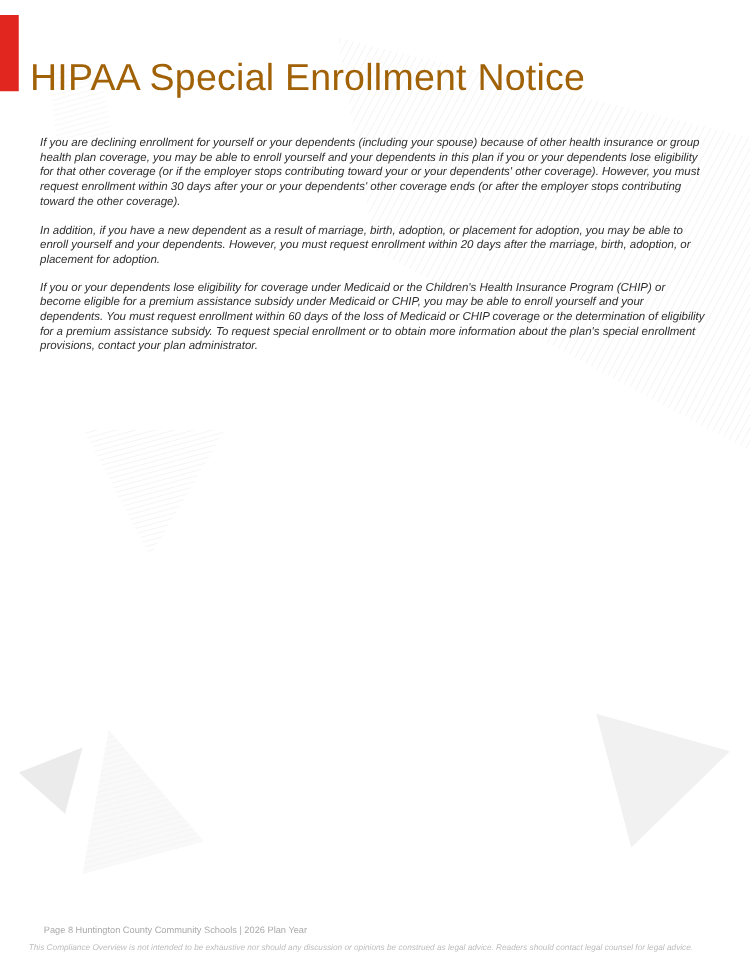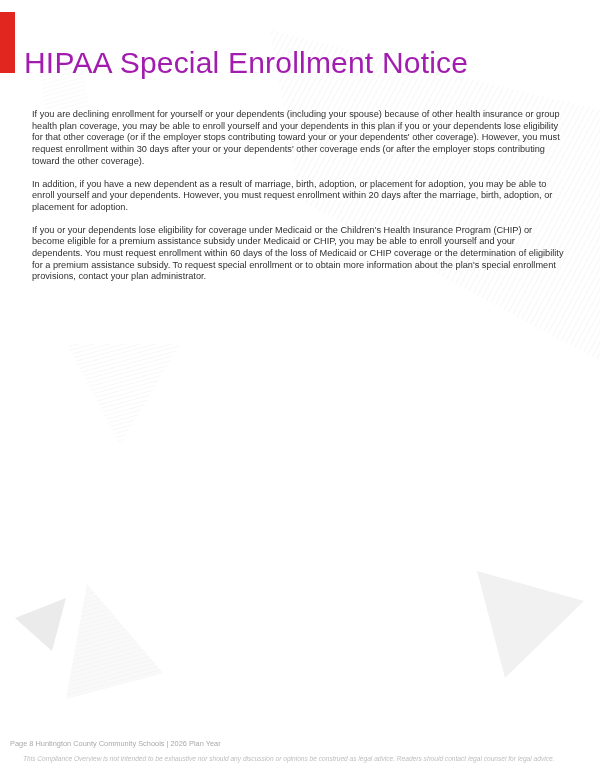--- a/index.html
+++ b/index.html
@@ -12,33 +12,33 @@
       color: #2b2b2b;
     }
     .bg-art { position: absolute; left: 0; top: 0; width: 600px; height: 776px; z-index: 0; }
     .accent-bar {
       position: absolute; left: 0; top: 12px; width: 15px; height: 61px;
       background: #e0261f;
       z-index: 1;
     }
     .title {
       position: absolute; left: 24px; top: 26px;
-      font-size: 30px; font-weight: 300; color: #a21caf;
+      font-size: 30px; font-weight: 300; color: #a16207;
       letter-spacing: 0.2px;
       white-space: nowrap;
       z-index: 1;
     }
     .body-text {
       position: absolute; left: 32px; top: 109px; width: 535px;
       font-size: 9.2px; line-height: 11.7px; color: #2f2f2f;
       z-index: 1;
     }
-    .body-text p { margin: 0 0 11px 0; }
+    .body-text p { margin: 0 0 11px 0; font-style: italic; }
     .footer-page {
-      position: absolute; left: 10px; top: 739px;
+      position: absolute; left: 35px; top: 739px;
       font-size: 7.4px; color: #a9a9a9; white-space: nowrap;
       z-index: 1;
     }
     .footer-disclaimer {
       position: absolute; left: 23px; top: 755px;
       font-size: 6.6px; color: #bdbdbd; font-style: italic; white-space: nowrap;
       z-index: 1;
     }
   </style>
 </head>

